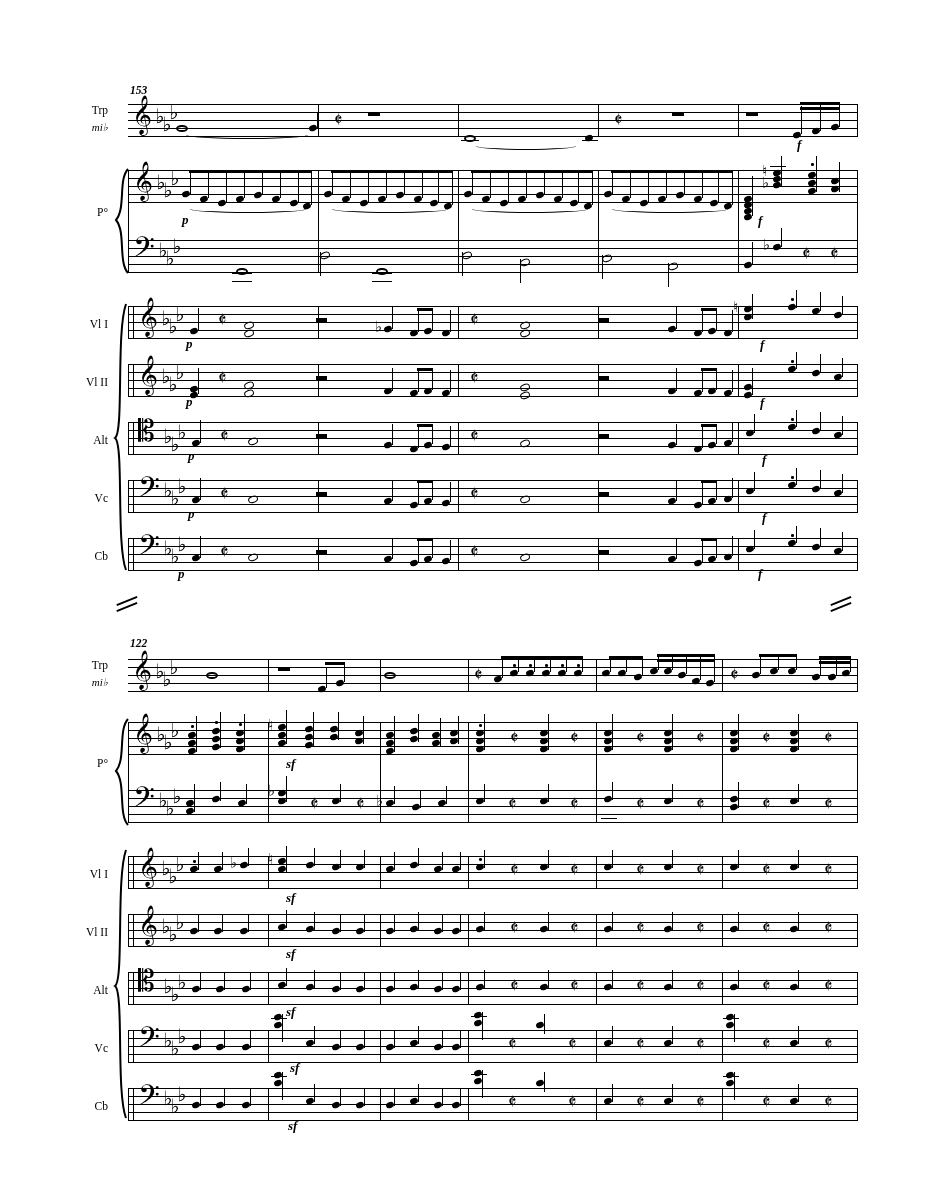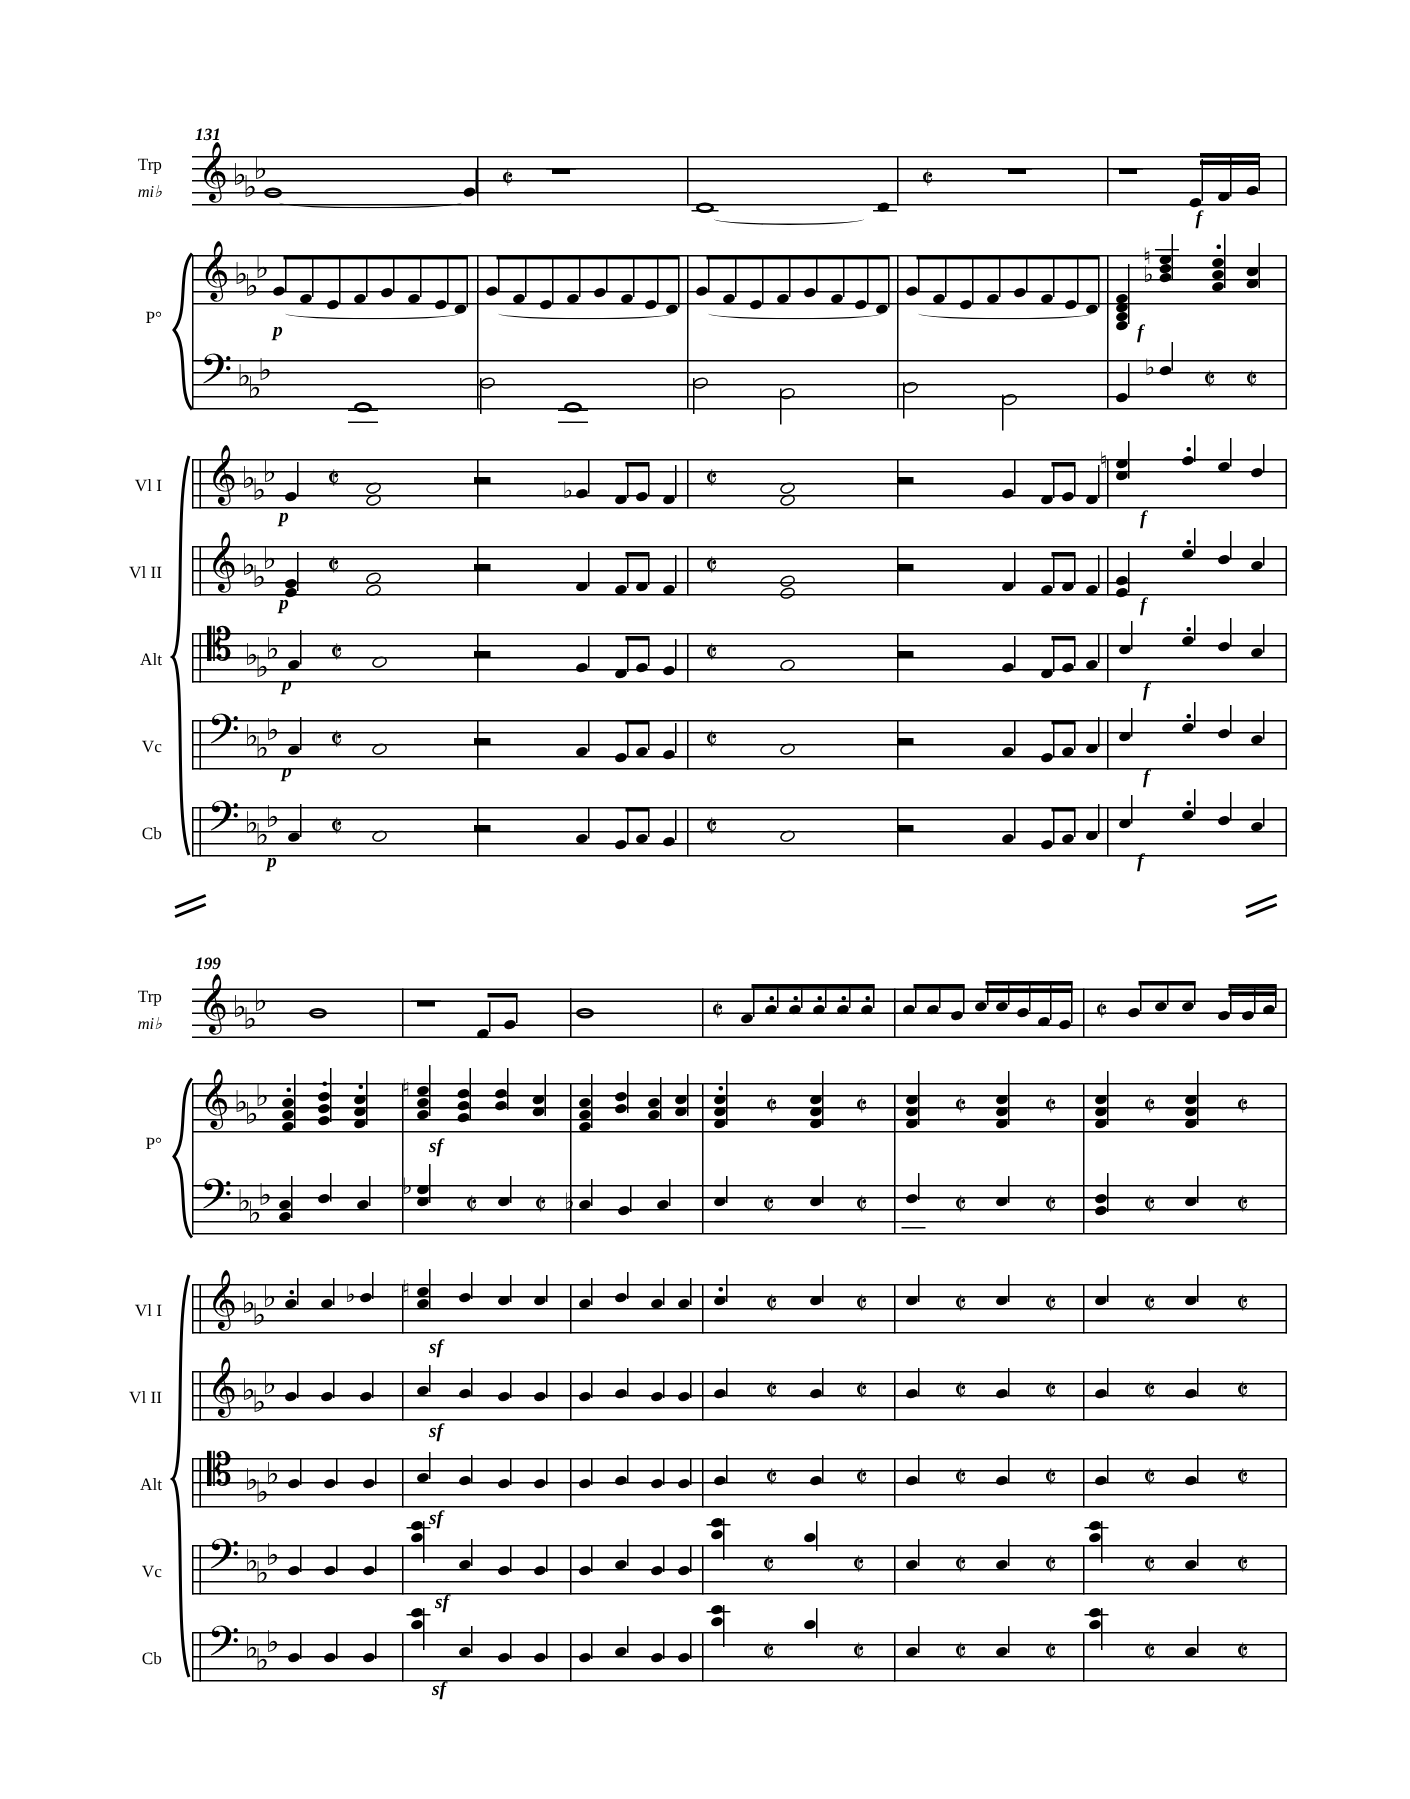--- a/index.html
+++ b/index.html
@@ -184,21 +184,21 @@
     transform: rotate(-22deg);
   }
 </style>
 </head>
 <body>
 
 <div class="page">
 
   <div class="system">
 
-    <div class="measure-number" style="left:130px; top:84px;">131</div>
+    <div class="measure-number" style="left:130px; top:84px;">153</div>
 
     <div class="instr-label" style="left:60px; top:104px; width:48px;">Trp</div>
     <div class="instr-sub" style="left:60px; top:121px; width:48px;">mi♭</div>
 
     <div class="staff" style="left:128px; top:104px; width:730px; height:32px;">
       <div class="line" style="top:0px;"></div>
       <div class="line" style="top:8px;"></div>
       <div class="line" style="top:16px;"></div>
       <div class="line" style="top:24px;"></div>
       <div class="line" style="top:32px;"></div>
@@ -736,21 +736,21 @@
     <i style="top:0px;"></i>
       <i style="top:6px;"></i>
   </div>
   <div class="sysbreak" style="left:830px; top:600px;">
     <i style="top:0px;"></i>
       <i style="top:6px;"></i>
   </div>
 
   <div class="system">
 
-    <div class="measure-number" style="left:130px; top:637px;">199</div>
+    <div class="measure-number" style="left:130px; top:637px;">122</div>
 
     <div class="instr-label" style="left:60px; top:659px; width:48px;">Trp</div>
     <div class="instr-sub" style="left:60px; top:676px; width:48px;">mi♭</div>
     <div class="staff" style="left:128px; top:659px; width:730px; height:32px;">
       <div class="line" style="top:0px;"></div>
         <div class="line" style="top:8px;"></div>
       <div class="line" style="top:16px;"></div>
         <div class="line" style="top:24px;"></div>
       <div class="line" style="top:32px;"></div>
     </div>

